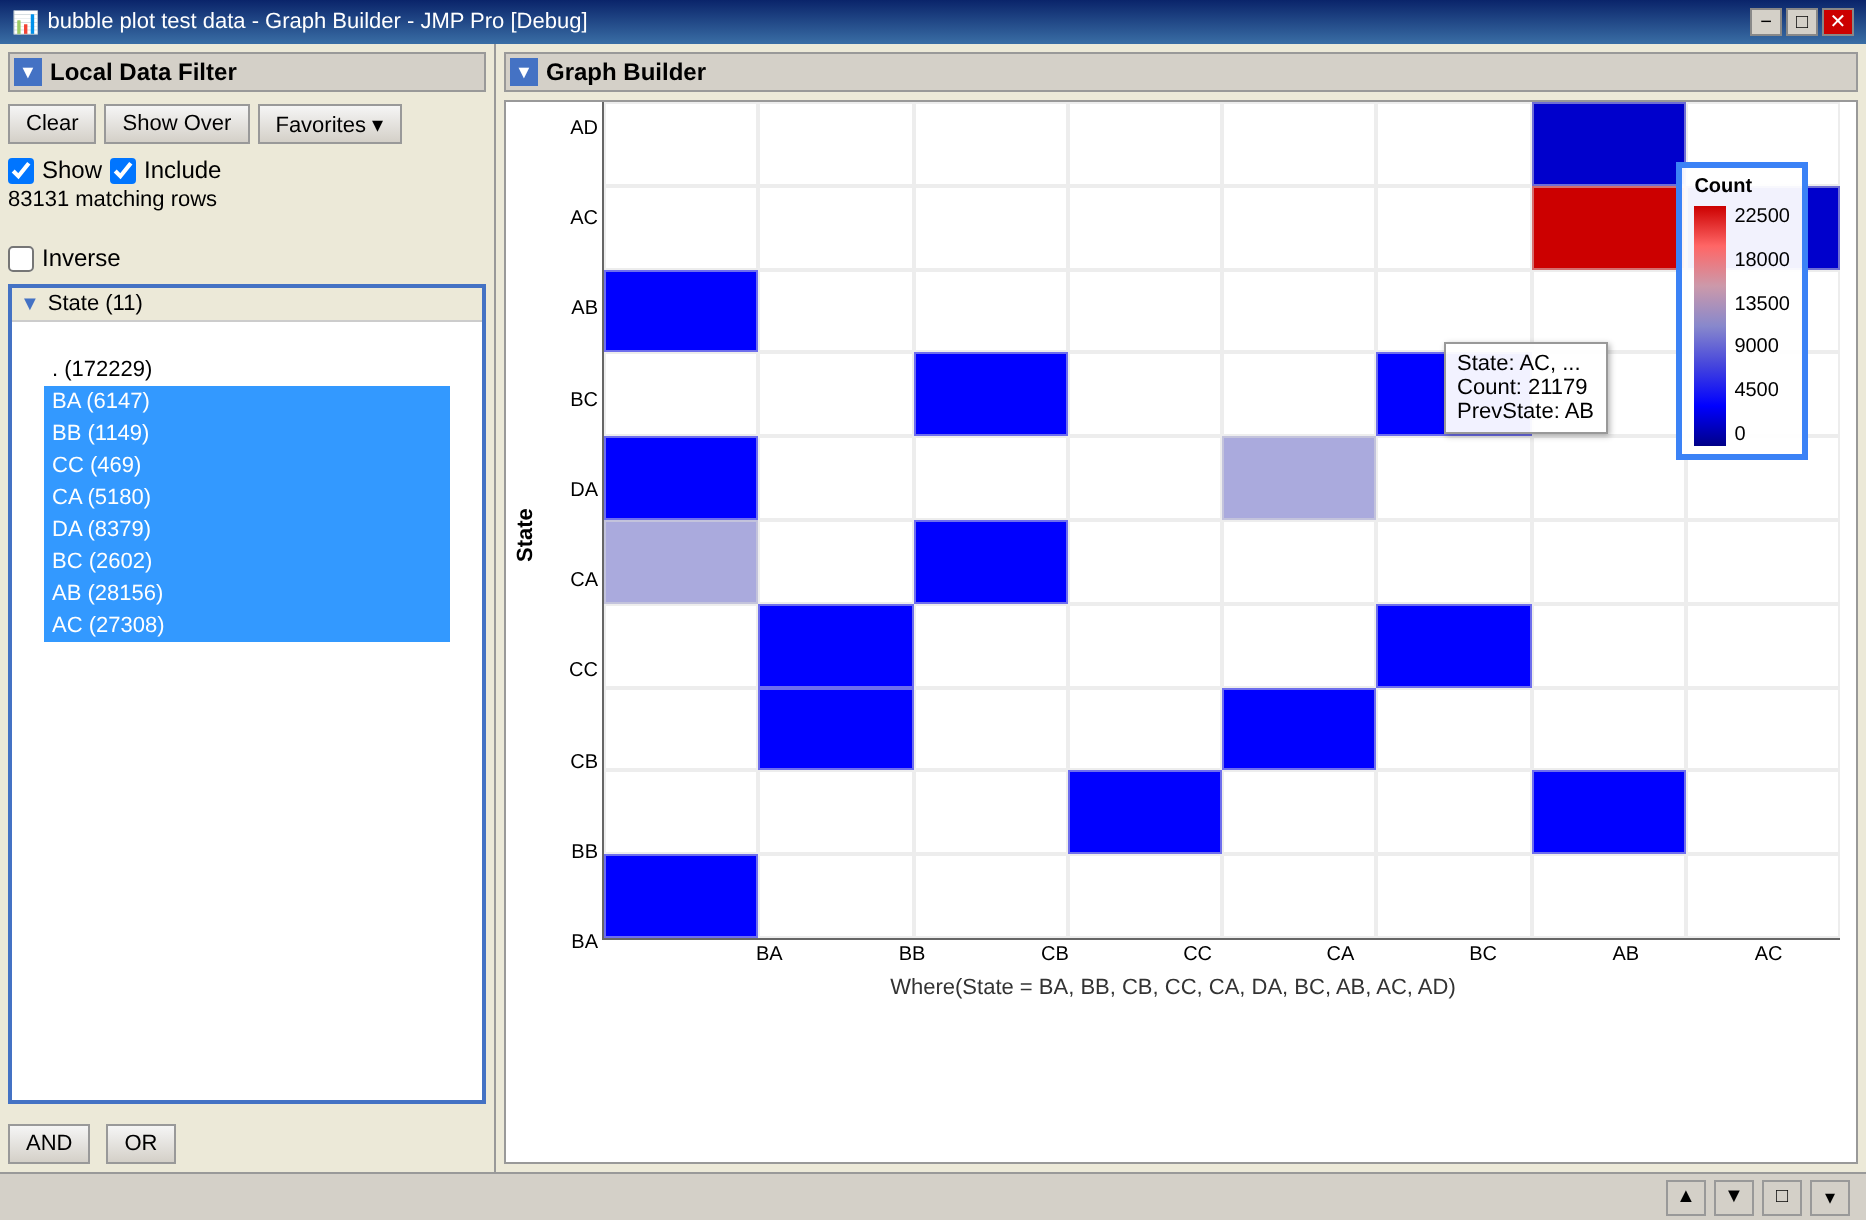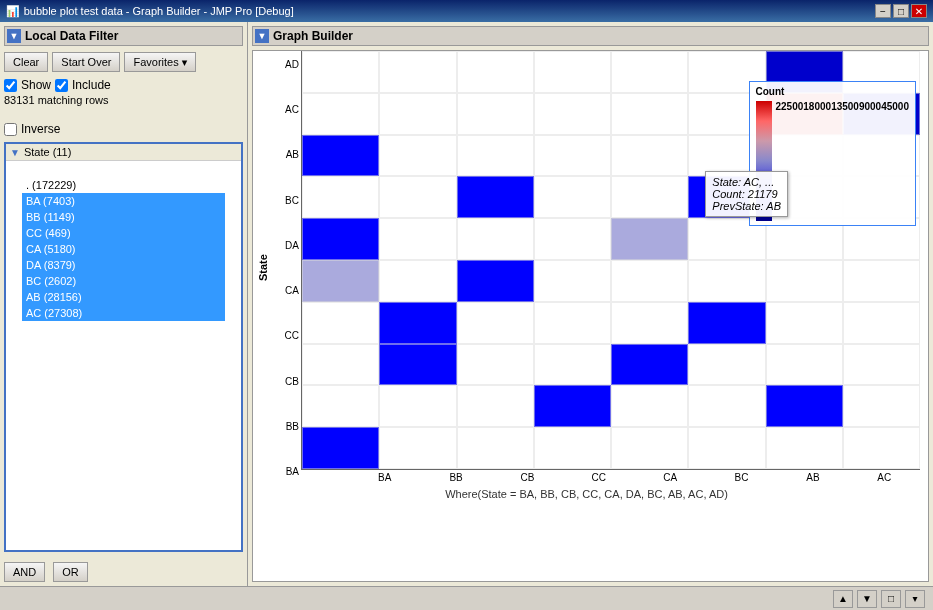--- a/index.html
+++ b/index.html
@@ -186,43 +186,42 @@
     }
     .x-label-title {
       text-align: center;
       font-size: 11px;
       font-weight: bold;
       margin-top: 2px;
     }
     
     .legend {
       position: absolute;
-      right: 12px;
+      right: 24px;
       top: 30px;
       background: rgba(255,255,255,0.95);
-      border: 1px solid #3b82f6;
+      border: 3px solid #3b82f6;
       padding: 4px 6px;
       font-size: 10px;
     }
     .legend-title { font-weight: bold; margin-bottom: 4px; }
     .legend-gradient {
       width: 16px;
       height: 120px;
       background: linear-gradient(to bottom, #cc0000, #ff6666, #cc99aa, #8888cc, #4444dd, #0000ff, #000088);
       display: inline-block;
       vertical-align: top;
     }
     .legend-labels {
       display: inline-flex;
-      flex-direction: row;
+      flex-direction: column;
       justify-content: space-between;
       height: 120px;
       margin-left: 4px;
       vertical-align: top;
-      font-weight: bold;
     }
     
     .tooltip {
       position: absolute;
       background: rgba(255,255,255,0.95);
       border: 1px solid #999;
       padding: 4px 6px;
       font-size: 11px;
       box-shadow: 1px 1px 3px rgba(0,0,0,0.3);
     }
@@ -259,21 +258,21 @@
 <div class="main-content">
 
   <div class="left-panel">
     <div class="panel-header">
       <div class="panel-header-icon">▼</div>
       <span>Local Data Filter</span>
     </div>
 
     <div class="btn-row">
       <button class="btn">Clear</button>
-      <button class="btn">Start Over</button>
+      <button class="btn">Show Over</button>
       <button class="btn">Favorites ▾</button>
     </div>
 
     <div class="checkbox-row">
       <input type="checkbox" checked="" style="">
       <label>Show</label>
       <input type="checkbox" checked="" style="">
       <label>Include</label>
     </div>
 
@@ -285,21 +284,21 @@
     </div>
 
     <div class="filter-box">
       <div class="filter-header">
         <span class="filter-triangle">▼</span>
         <span>State (11)</span>
       </div>
       <div class="list-container">
         <ul class="list-items" id="filter-list">
             <li class="list-item">. (172229)</li>
-            <li class="list-item selected">BA (7403)</li>
+            <li class="list-item selected">BA (6147)</li>
             <li class="list-item selected">BB (1149)</li>
             <li class="list-item selected">CC (469)</li>
             <li class="list-item selected">CA (5180)</li>
             <li class="list-item selected">DA (8379)</li>
             <li class="list-item selected">BC (2602)</li>
             <li class="list-item selected">AB (28156)</li>
             <li class="list-item selected">AC (27308)</li>
           </ul>
       </div>
     </div>
@@ -440,21 +439,21 @@
               <div style="font-size: 10px;">22500</div>
               <div style="font-size: 10px;">18000</div>
               <div style="font-size: 10px;">13500</div>
               <div style="font-size: 10px;">9000</div>
               <div style="font-size: 10px;">4500</div>
               <div style="font-size: 10px;">0</div>
             </div>
         </div>
       </div>
 
-      <div class="tooltip" style="right:140px; top:120px;font-style:italic;">
+      <div class="tooltip" style="right:124px; top:120px;">
         <div>State: AC, ...</div>
         <div>Count: 21179</div>
         <div>PrevState: AB</div>
       </div>
     </div>
   </div>
 </div>
 
 <div class="status-bar">
   <span></span>

